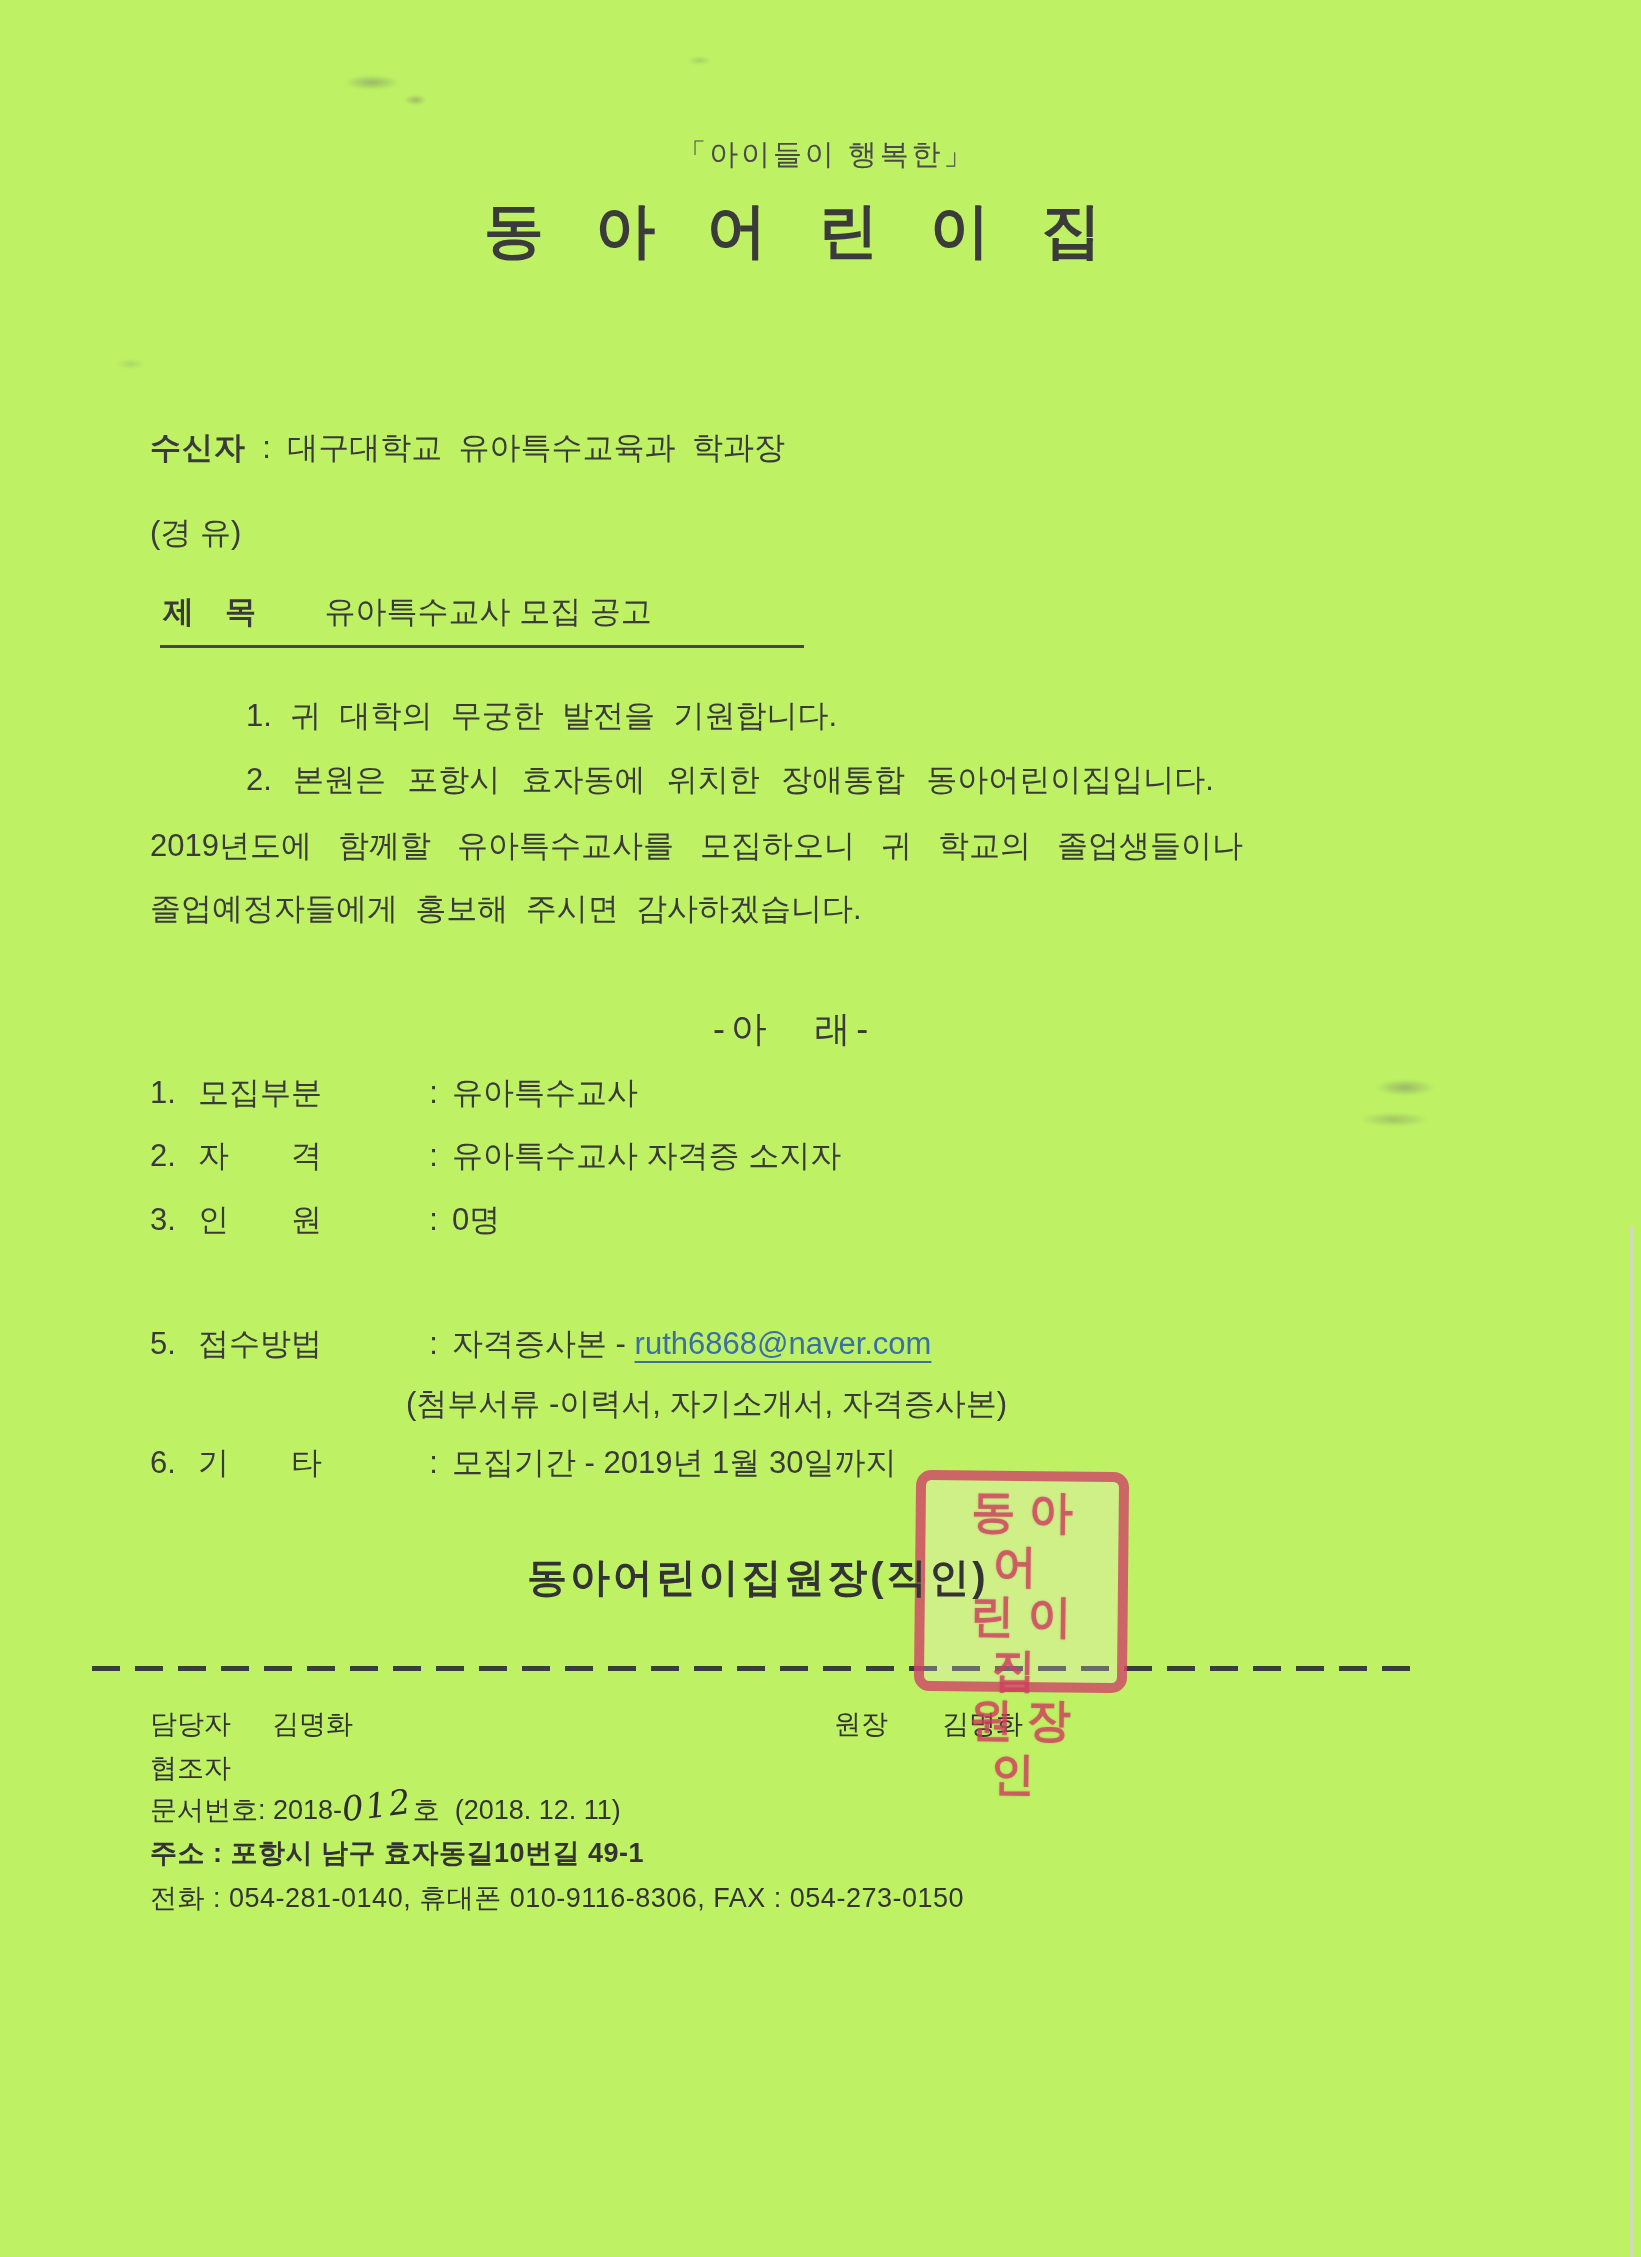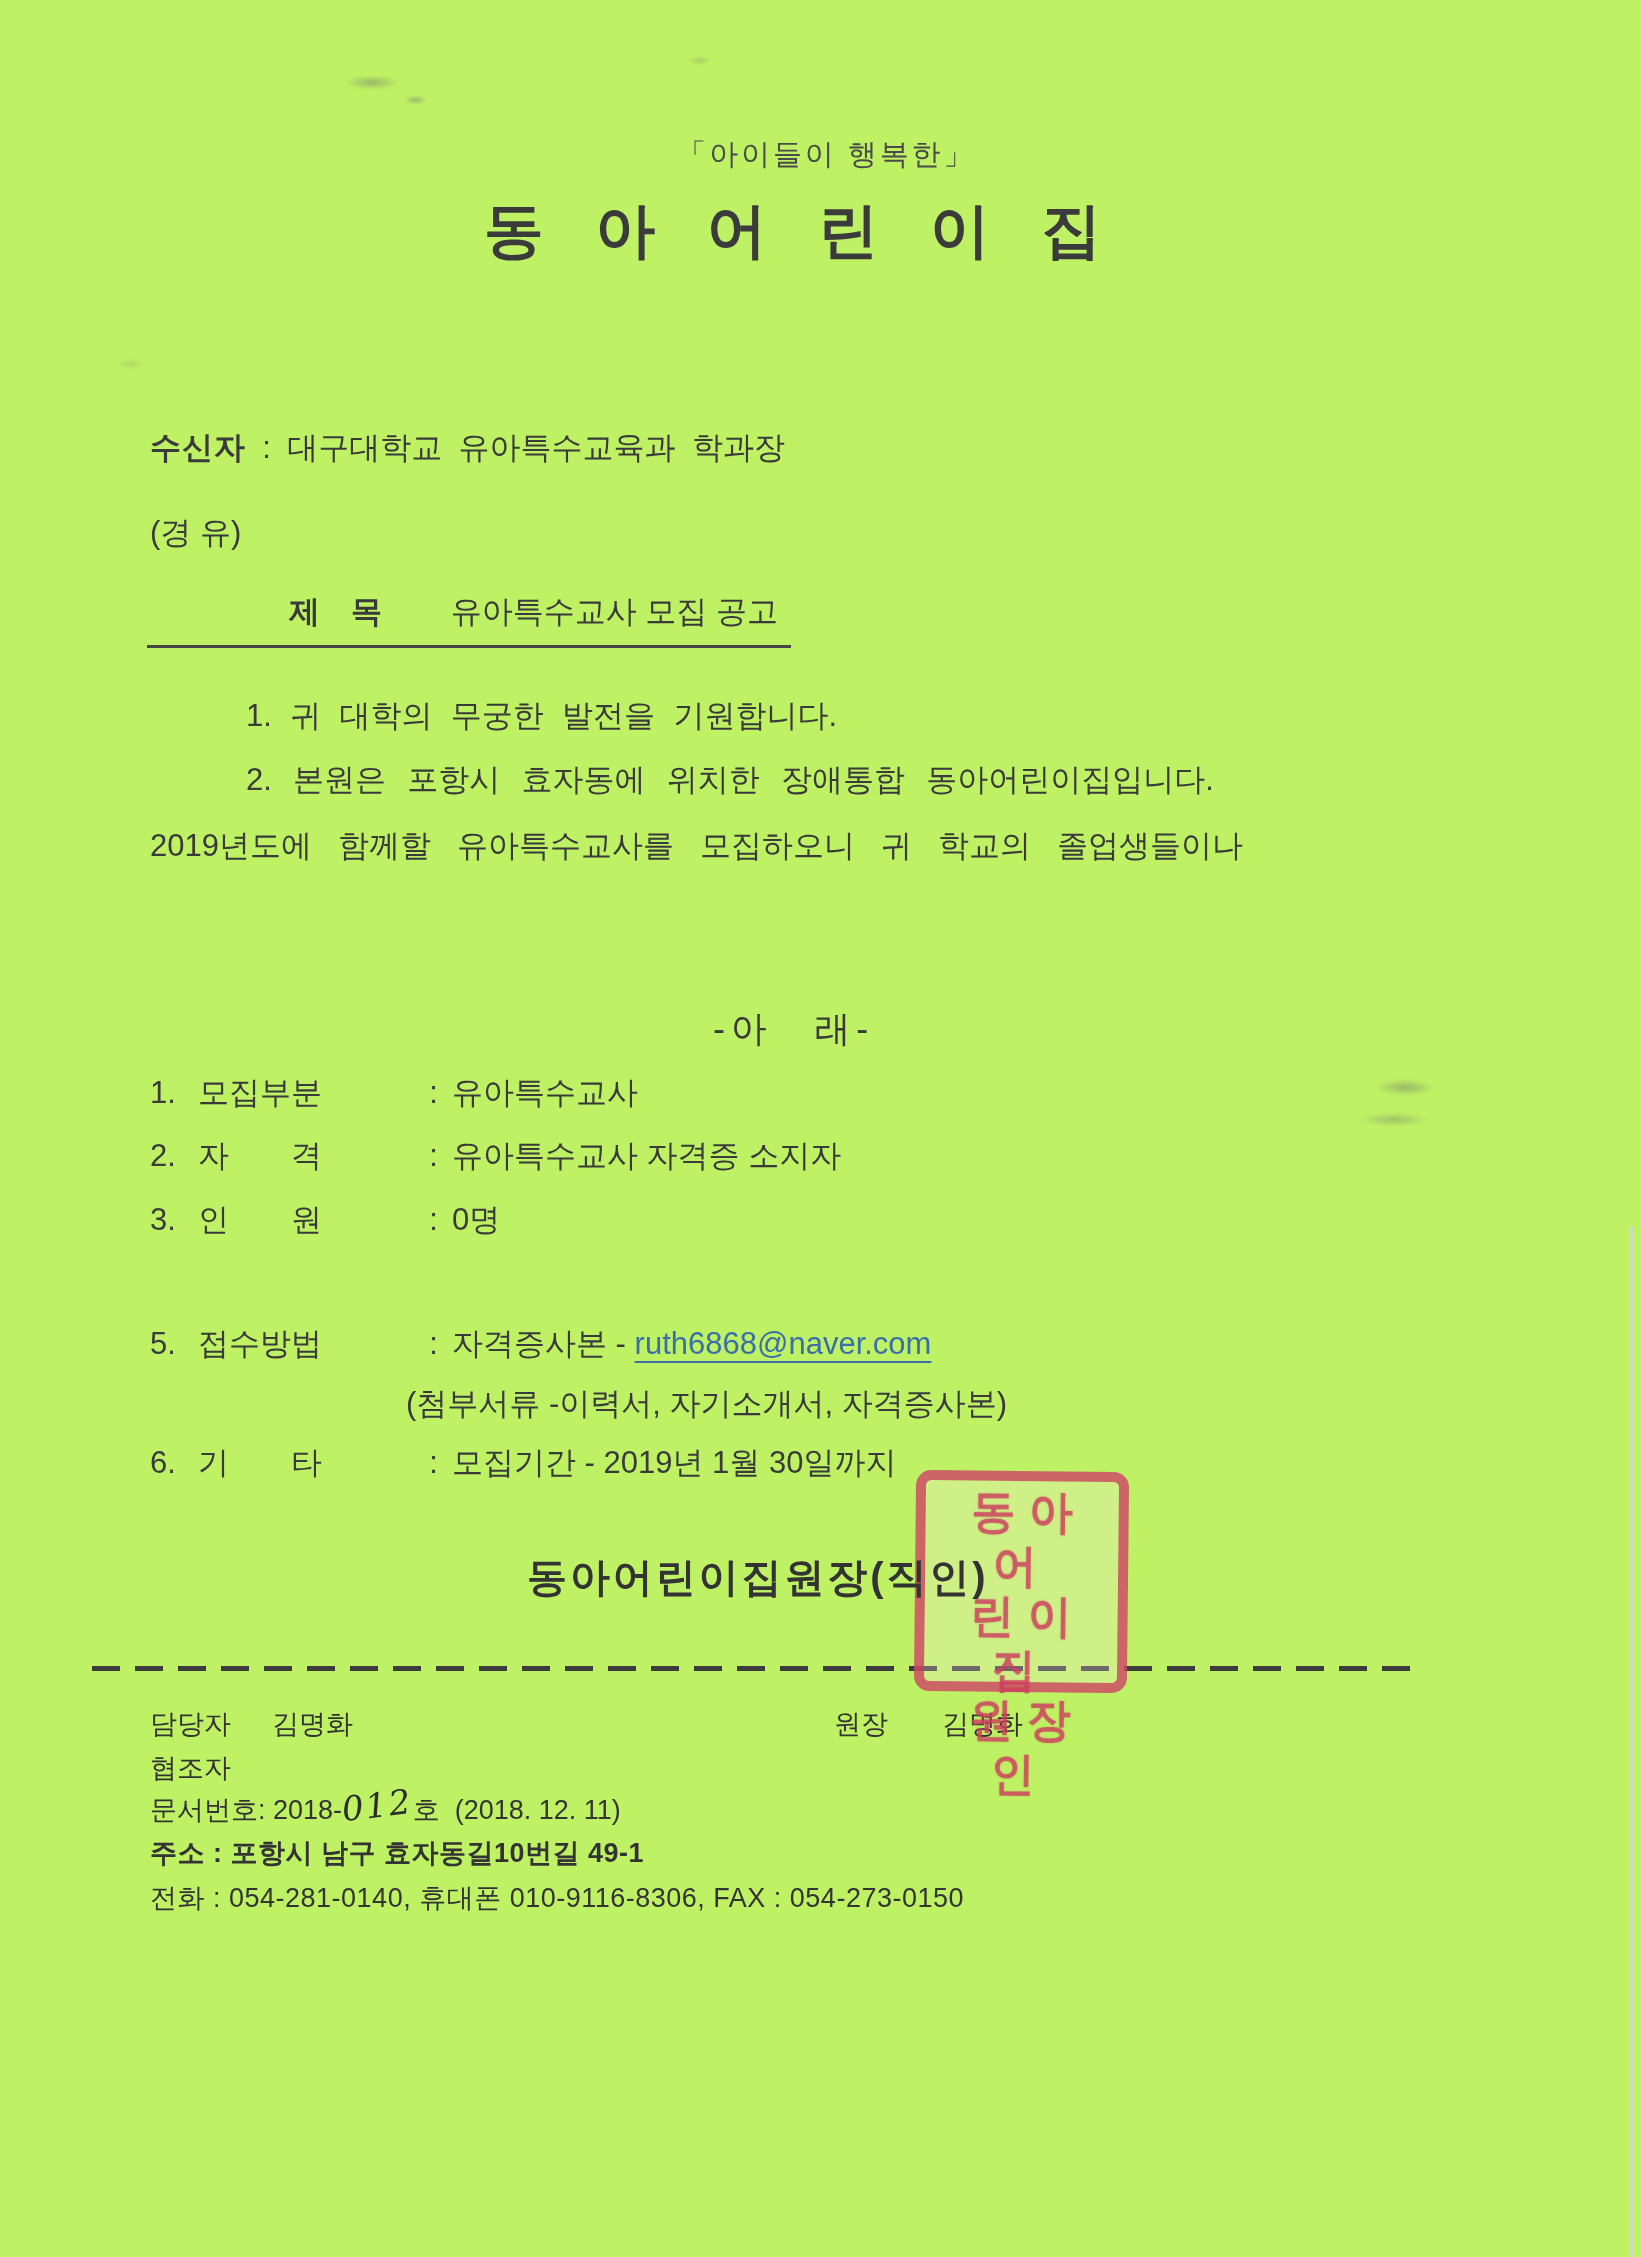--- a/index.html
+++ b/index.html
@@ -12,21 +12,21 @@
   
   .tagline{top:135px; left:0; width:100%; text-align:center; font-size:29px;
     letter-spacing:2.9px; color:#4a4a4a; transform:translateX(5.8px);}
   .main-title{top:191px; left:0; width:100%; text-align:center; font-size:60px;
     font-weight:bold; letter-spacing:17.4px; color:#3b3b3b; transform:translateX(-19.3px);}
   
   .line{font-size:31px; line-height:42px; color:#3a3a3a; white-space:nowrap;}
   .recipient{top:427px; left:150px; word-spacing:7.7px;}
   .recipient .lbl{font-weight:bold; letter-spacing:1px;}
   .via{top:512px; left:150px;}
-  .subject{top:591px; left:147px; padding:0 13.5px 11.6px 2.9px; border-bottom:3.9px solid #464646; width:628px;text-align:right;}
+  .subject{top:591px; left:160px; padding:0 13.5px 11.6px 2.9px; border-bottom:3.9px solid #464646; width:628px;}
   .subject .lbl{font-weight:bold;}
   .subject .val{margin-left:60px;}
   
   .p-indent{left:246px; word-spacing:9.7px;}
   .p1{top:695px;}
   .p2{top:759px; word-spacing:12.6px;}
   .p3{top:825px; left:150px; word-spacing:17.4px;}
   .p4{top:888px; left:150px; word-spacing:8.7px;}
   .below-heading{top:1008px; left:0; width:100%; text-align:center; font-size:36px;
     letter-spacing:5.8px; transform:translateX(-27px);}
@@ -91,20 +91,21 @@
   </div>
   <div class="abs line via">(경 유)</div>
   <div class="abs line subject">
     <span class="lbl">제　목</span>
     <span class="val">유아특수교사 모집 공고</span>
   </div>
 
   <div class="abs line p-indent p1">1. 귀 대학의 무궁한 발전을 기원합니다.</div>
   <div class="abs line p-indent p2">2. 본원은 포항시 효자동에 위치한 장애통합 동아어린이집입니다.</div>
   <div class="abs line p3">2019년도에 함께할 유아특수교사를 모집하오니 귀 학교의 졸업생들이나</div>
+  <div class="abs line p4">졸업예정자들에게 홍보해 주시면 감사하겠습니다.</div>
 
   <div class="abs line below-heading">-아　래-</div>
 
   <div class="abs line row r1">
     <span class="no">1.</span><span class="lbl">모집부분</span><span class="sep">:</span><span>유아특수교사</span>
   </div>
   <div class="abs line row r2">
     <span class="no">2.</span><span class="lbl">자　　격</span><span class="sep">:</span><span>유아특수교사 자격증 소지자</span>
   </div>
   <div class="abs line row r3">

